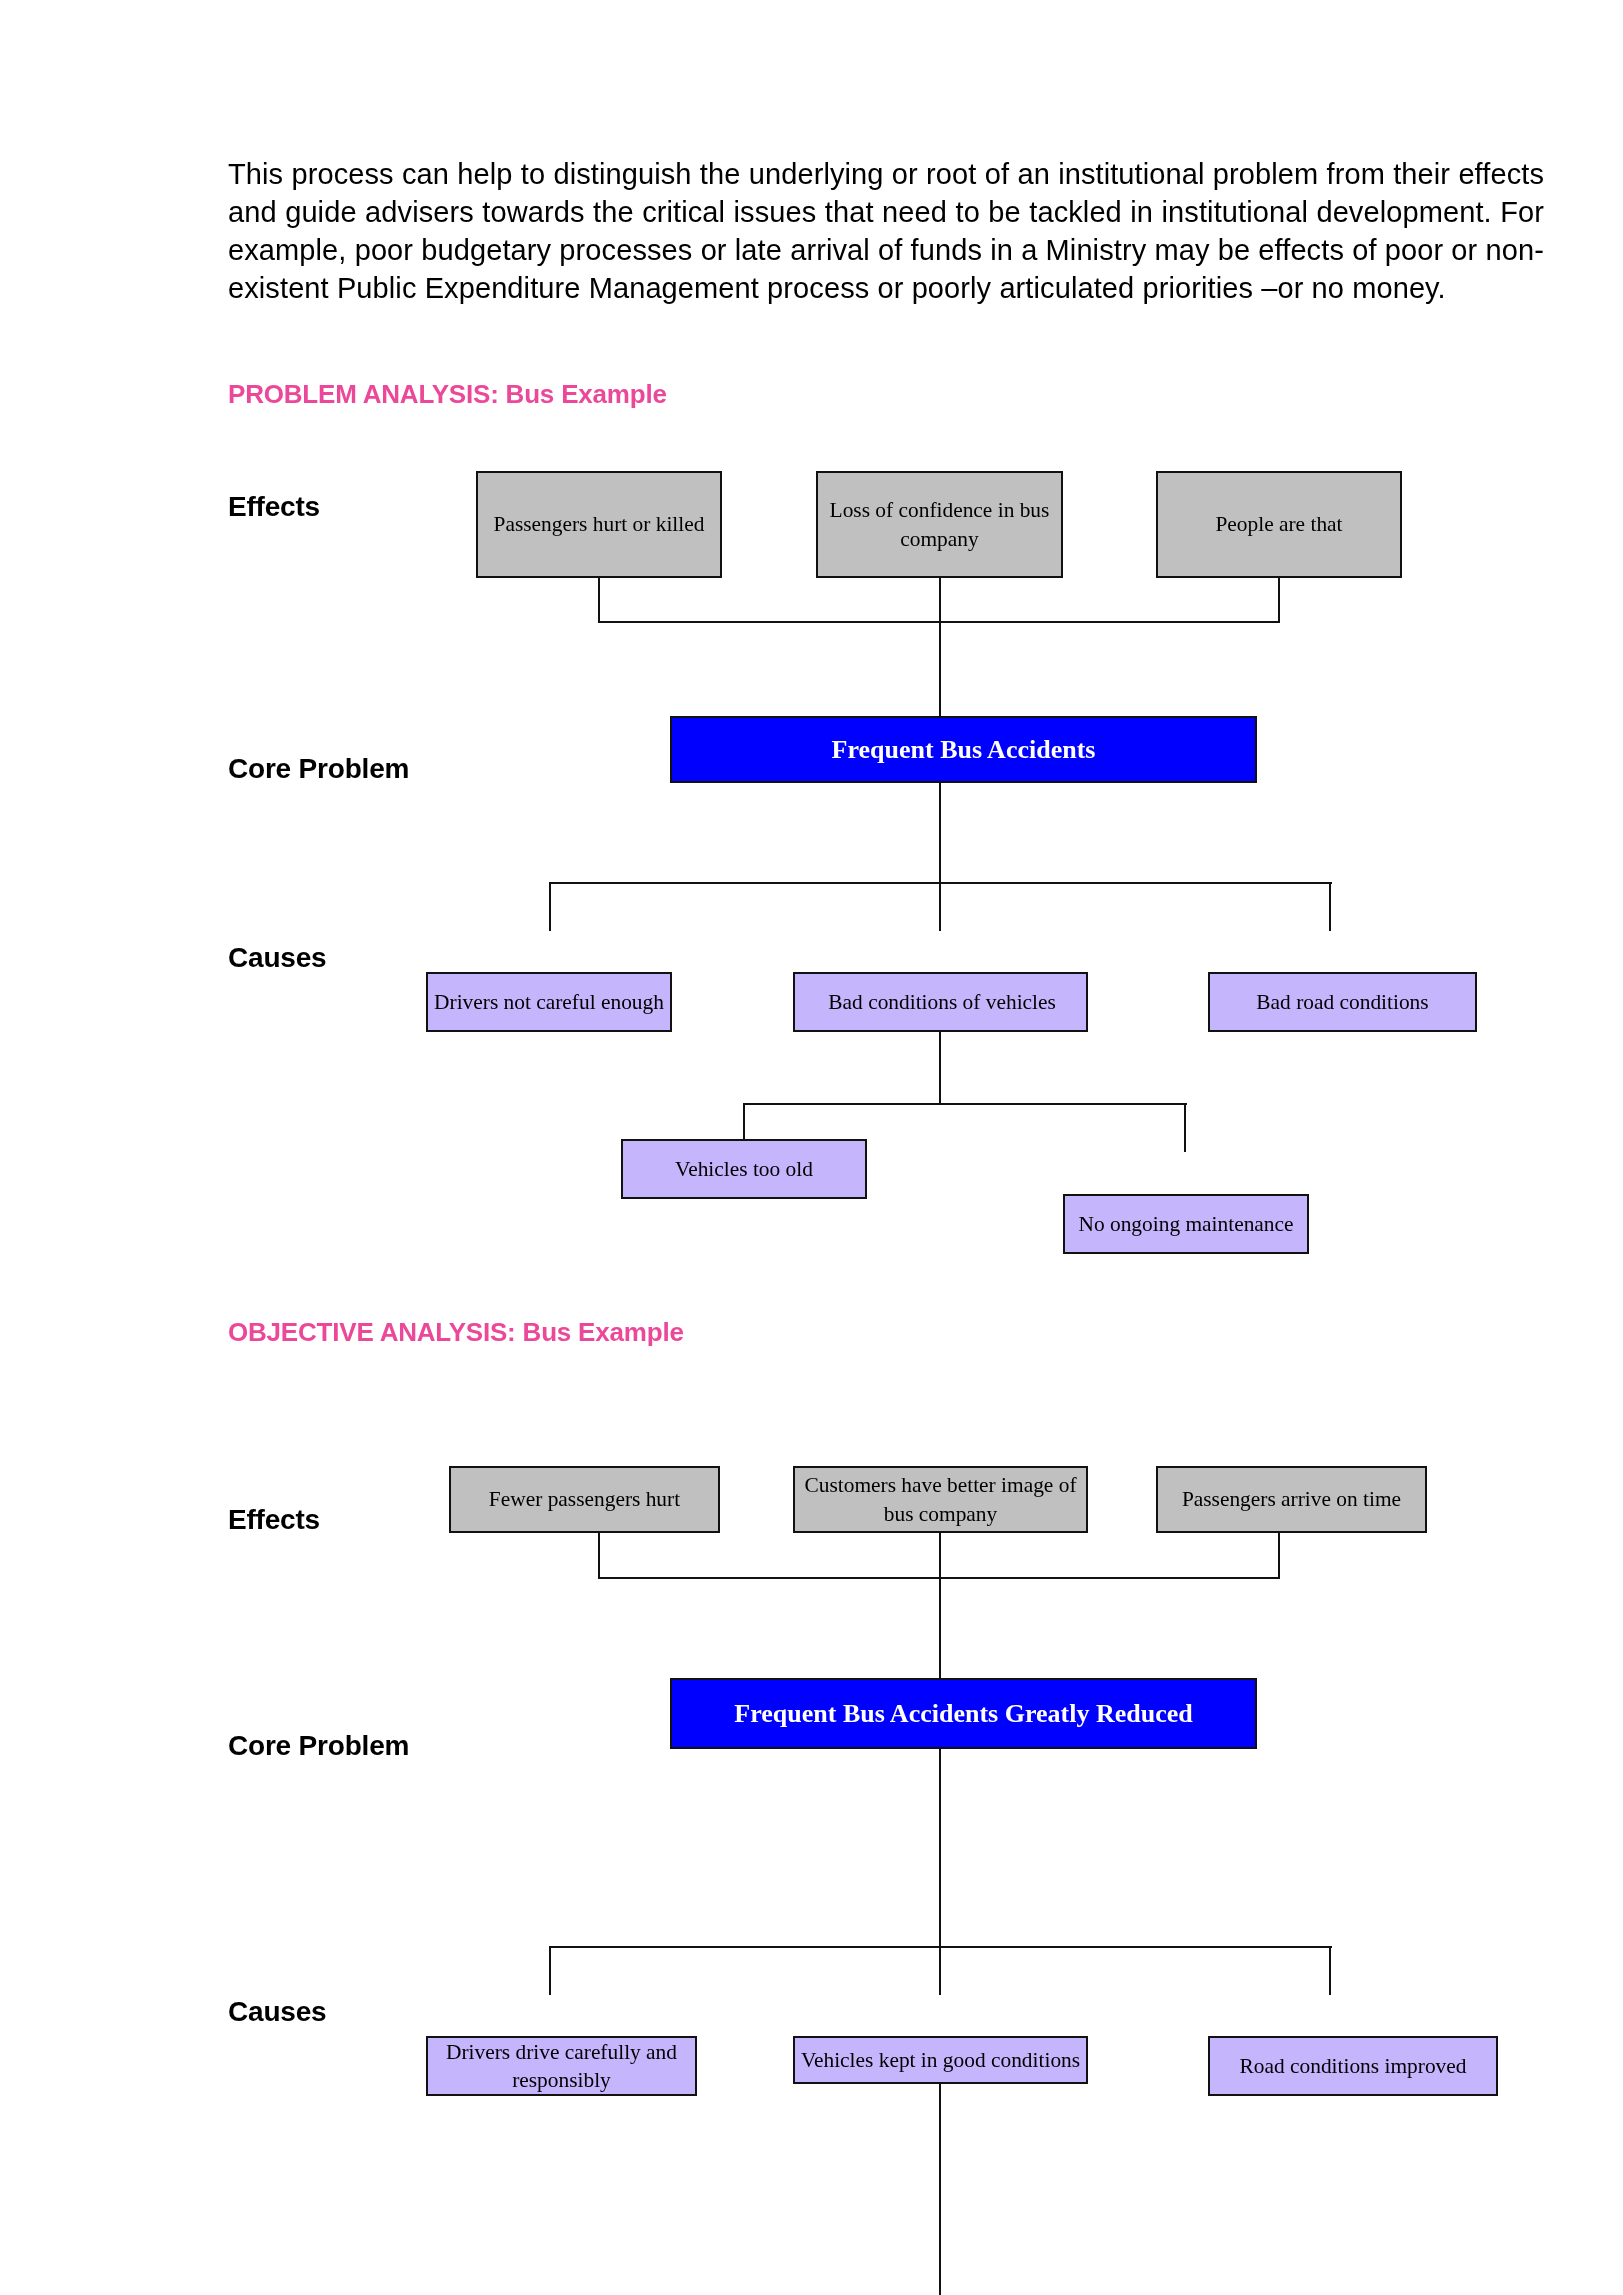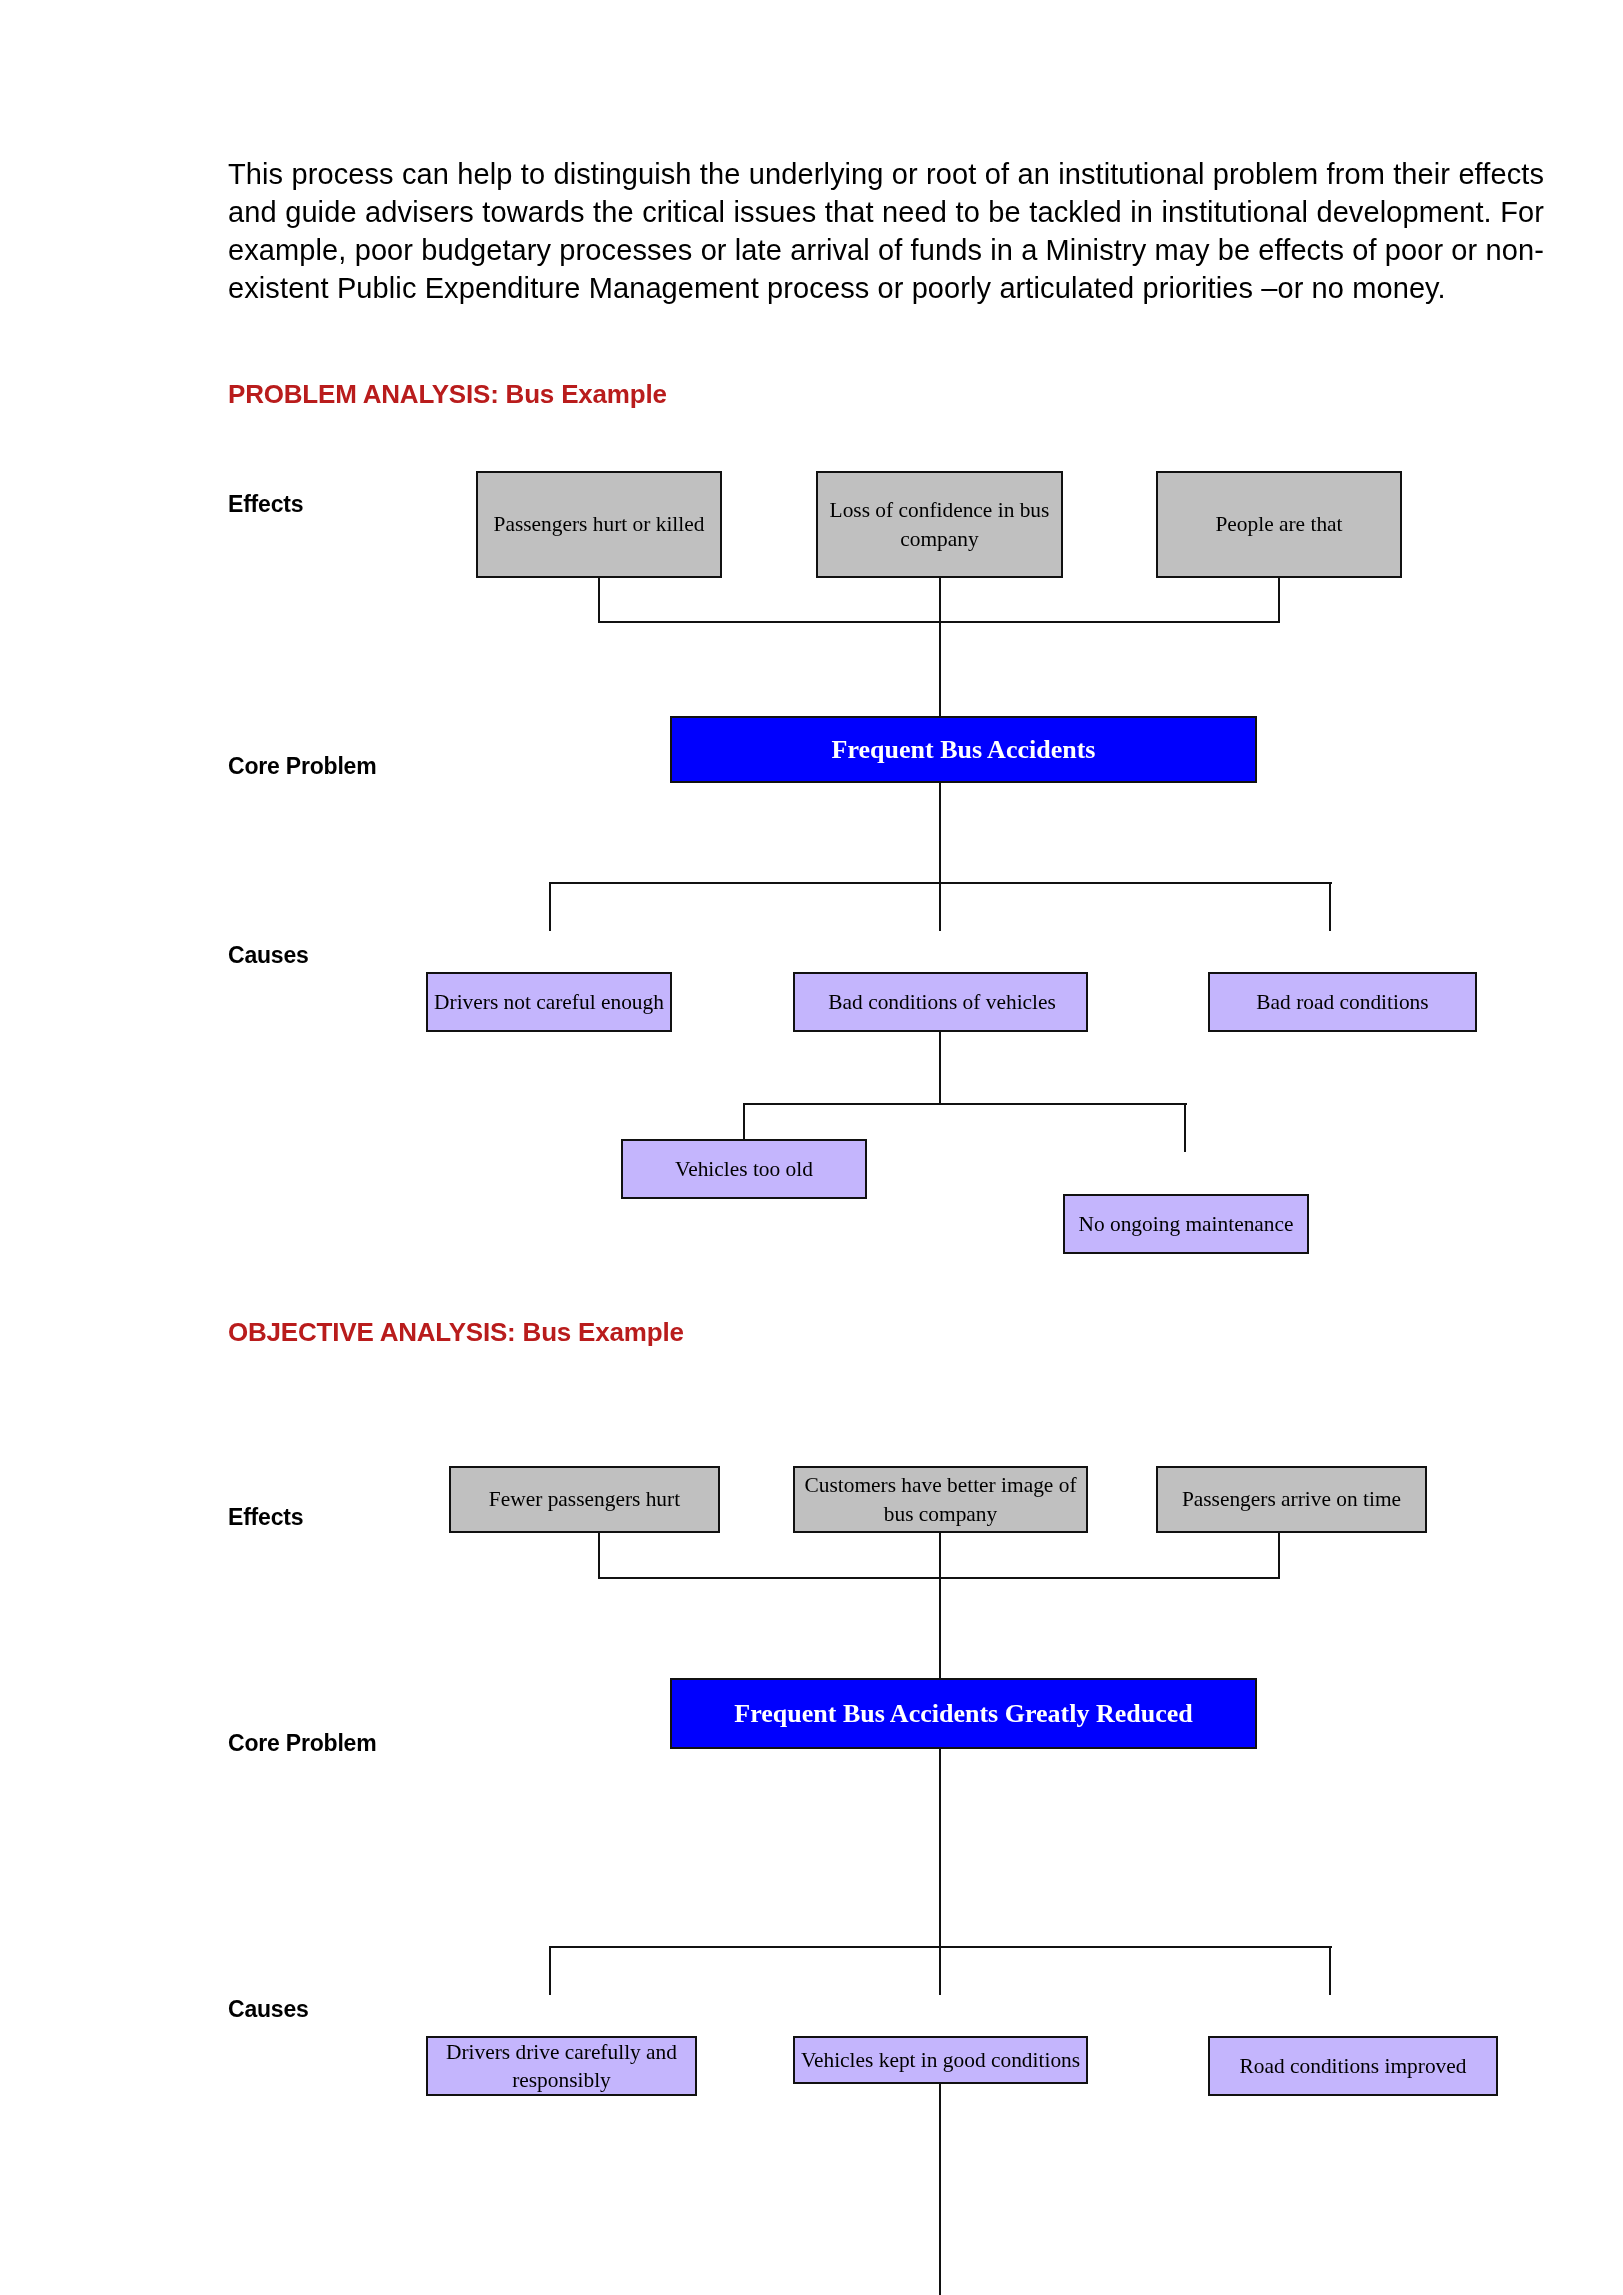--- a/index.html
+++ b/index.html
@@ -29,33 +29,33 @@
     text-justify: inter-word;
     letter-spacing: 0.1px;
   }
 
   
   .section-heading {
     position: absolute;
     font-family: "Liberation Sans", sans-serif;
     font-weight: bold;
     font-size: 26px;
-    color: #b91c1c;
+    color: #ec4899;
     white-space: nowrap;
     letter-spacing: -0.2px;
   }
   #heading-problem  { left: 228px; top: 379px; }
   #heading-objective{ left: 228px; top: 1317px; }
 
   
   .row-label {
     position: absolute;
     font-family: "Liberation Sans", sans-serif;
     font-weight: bold;
-    font-size: 23px;
+    font-size: 28px;
     color: #000000;
     white-space: nowrap;
     letter-spacing: -0.2px;
   }
 
   
   .node {
     position: absolute;
     border: 2.4px solid #111111;
     display: flex;

